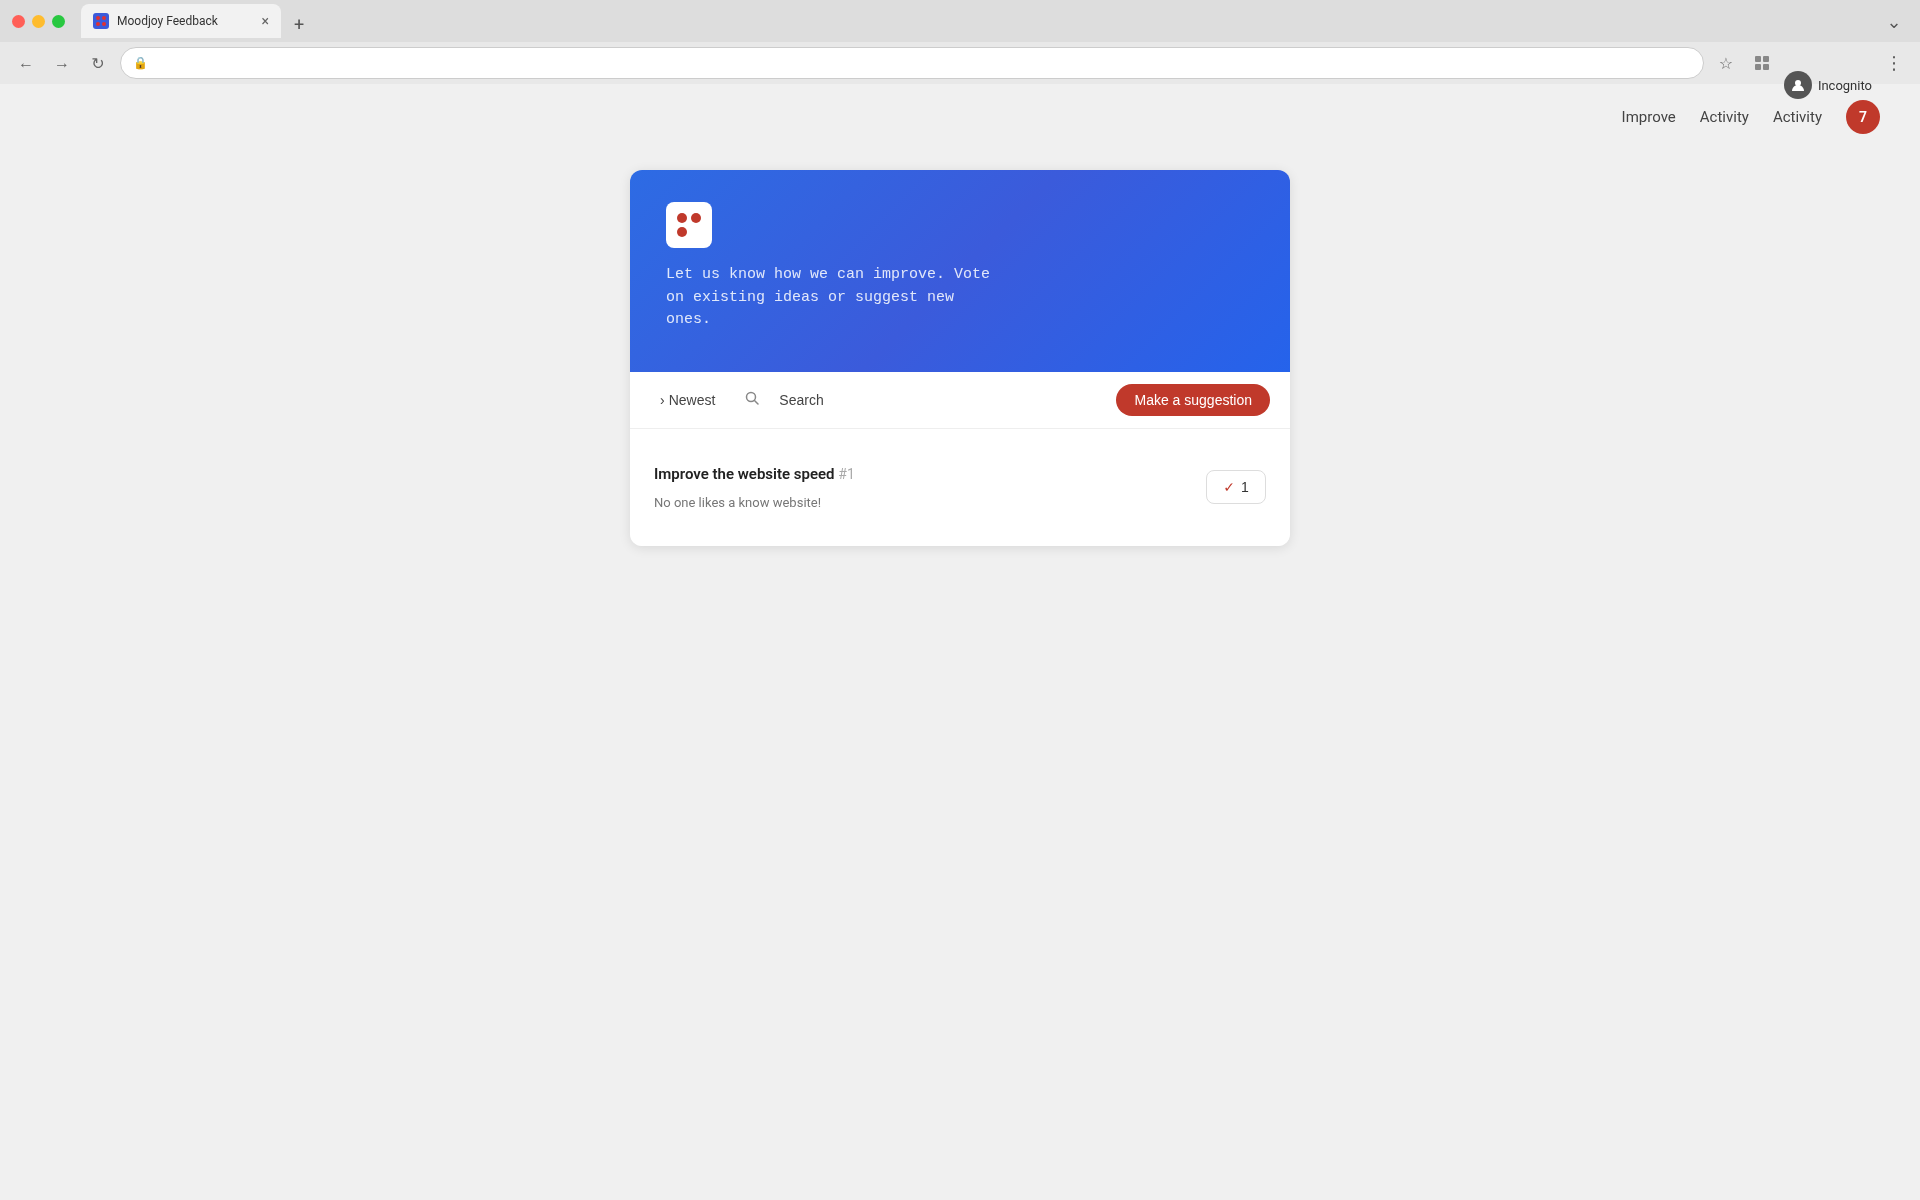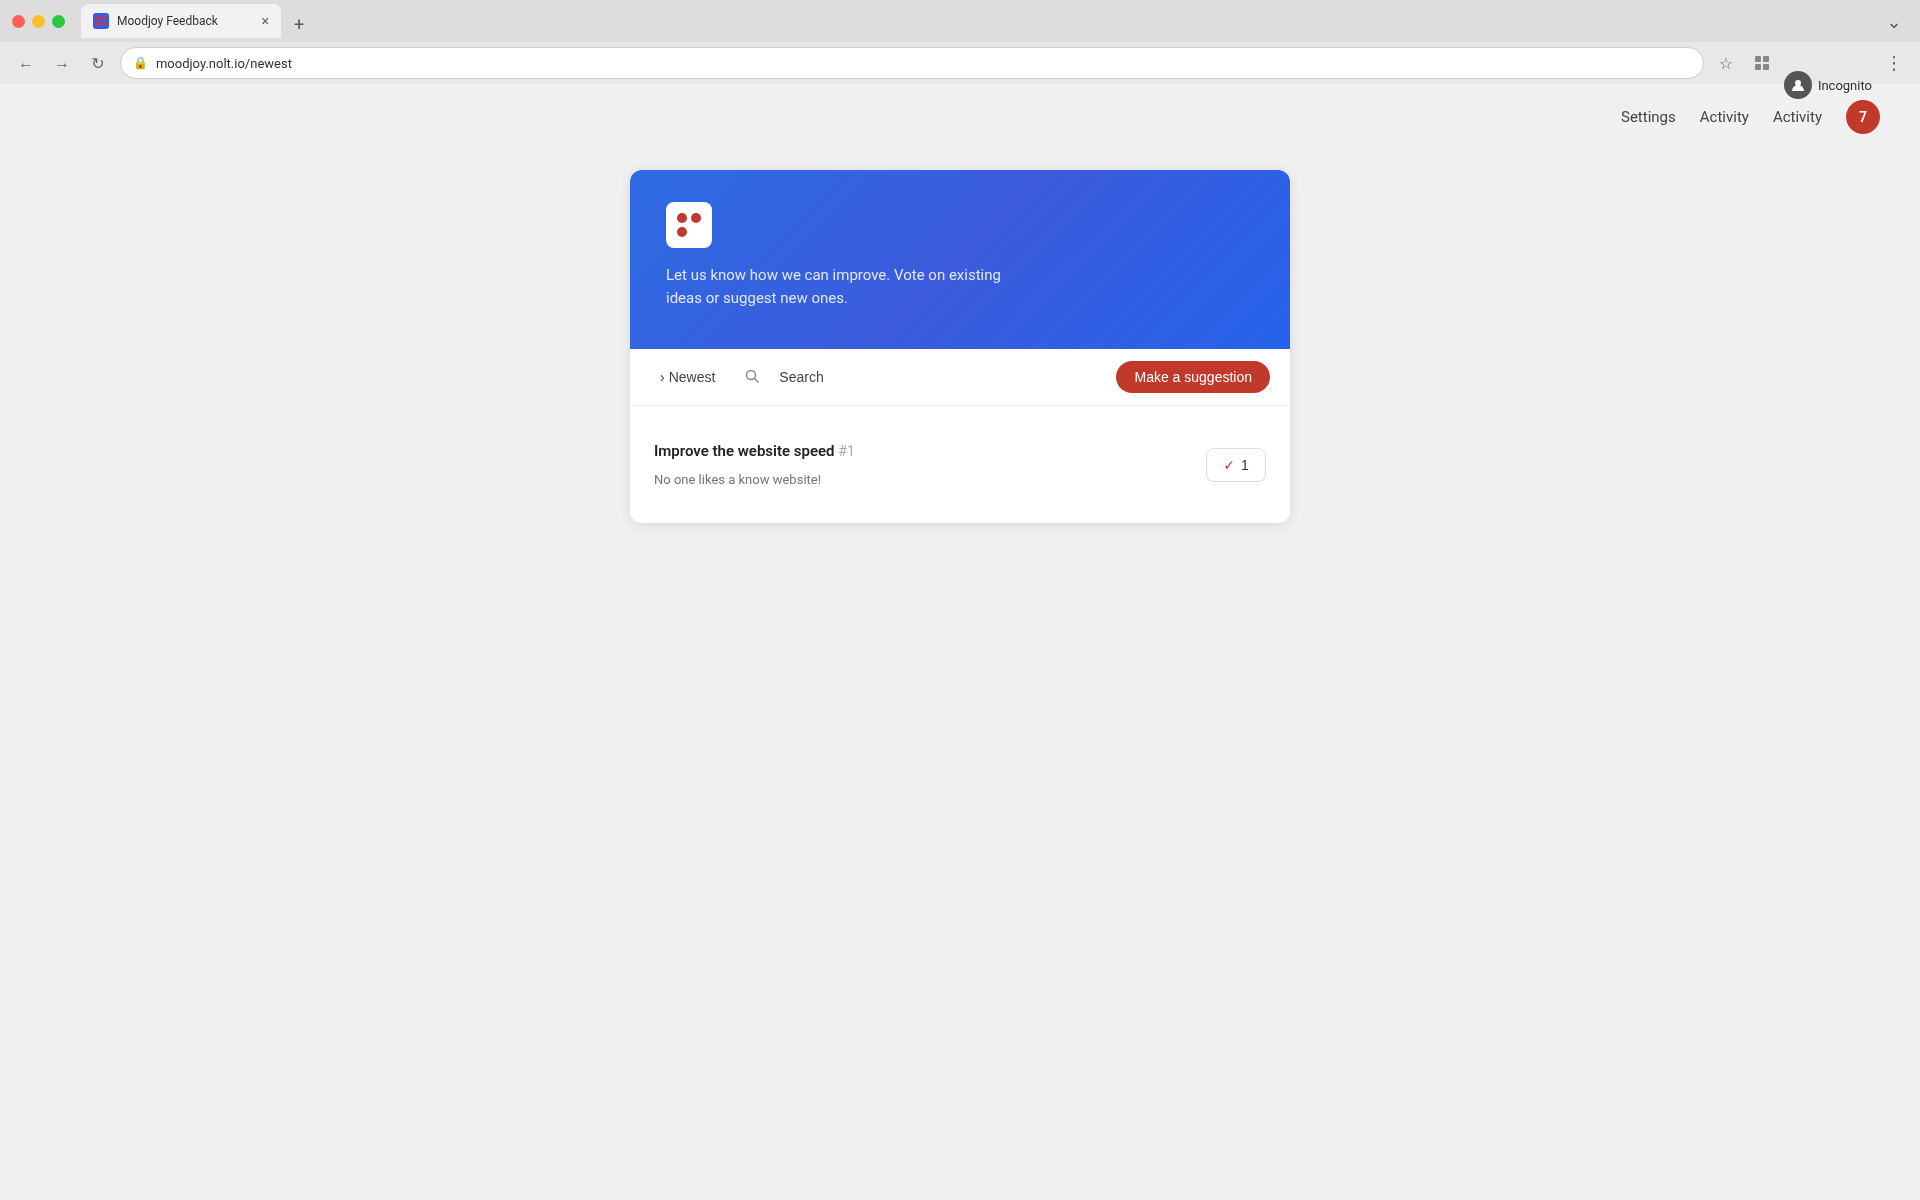--- a/index.html
+++ b/index.html
@@ -249,20 +249,21 @@
       overflow: hidden;
       box-shadow: 0 2px 12px rgba(0,0,0,0.1);
     }
 
     
     .card-banner {
       background: linear-gradient(135deg, #2d6be4 0%, #3b5bdb 50%, #2563eb 100%);
       padding: 32px 36px 40px;
       min-height: 170px;
       position: relative;
+      font-family: Liberation Mono, monospace;
     }
 
     .banner-logo {
       width: 46px;
       height: 46px;
       background: white;
       border-radius: 8px;
       display: flex;
       align-items: center;
       justify-content: center;
@@ -426,21 +427,20 @@
     <div style="flex:1"></div>
     <span class="menu-dots-btn">⌄</span>
   </div>
 
   <div class="browser-toolbar">
     <button class="nav-btn">←</button>
     <button class="nav-btn">→</button>
     <button class="nav-btn">↻</button>
     <div class="address-bar">
       <span class="lock-icon">🔒</span>
-      <span class="url-text">moodjoy.nolt.io/newest</span>
     </div>
     <div class="toolbar-actions">
       <button class="toolbar-icon-btn">☆</button>
       <button class="toolbar-icon-btn">
         <svg width="16" height="16" viewBox="0 0 16 16" fill="none">
           <rect x="1" y="1" width="6" height="6" rx="1" fill="#888"></rect>
           <rect x="9" y="1" width="6" height="6" rx="1" fill="#888"></rect>
           <rect x="1" y="9" width="6" height="6" rx="1" fill="#888"></rect>
           <rect x="9" y="9" width="6" height="6" rx="1" fill="#888"></rect>
         </svg>
@@ -453,21 +453,21 @@
           </svg>
         </div>
         <span>Incognito</span>
       </div>
       <button class="menu-dots-btn">⋮</button>
     </div>
   </div>
 </div>
 
 <div class="app-header">
-  <a class="header-nav-link">Settings</a>
+  <a class="header-nav-link">Improve</a>
   <a class="header-nav-link">Activity</a>
   <a class="header-nav-link">Activity</a>
   <div class="header-avatar">7</div>
 </div>
 
 <div class="main-content">
   <div class="feedback-card">
 
     <div class="card-banner">
       <div class="banner-logo">

